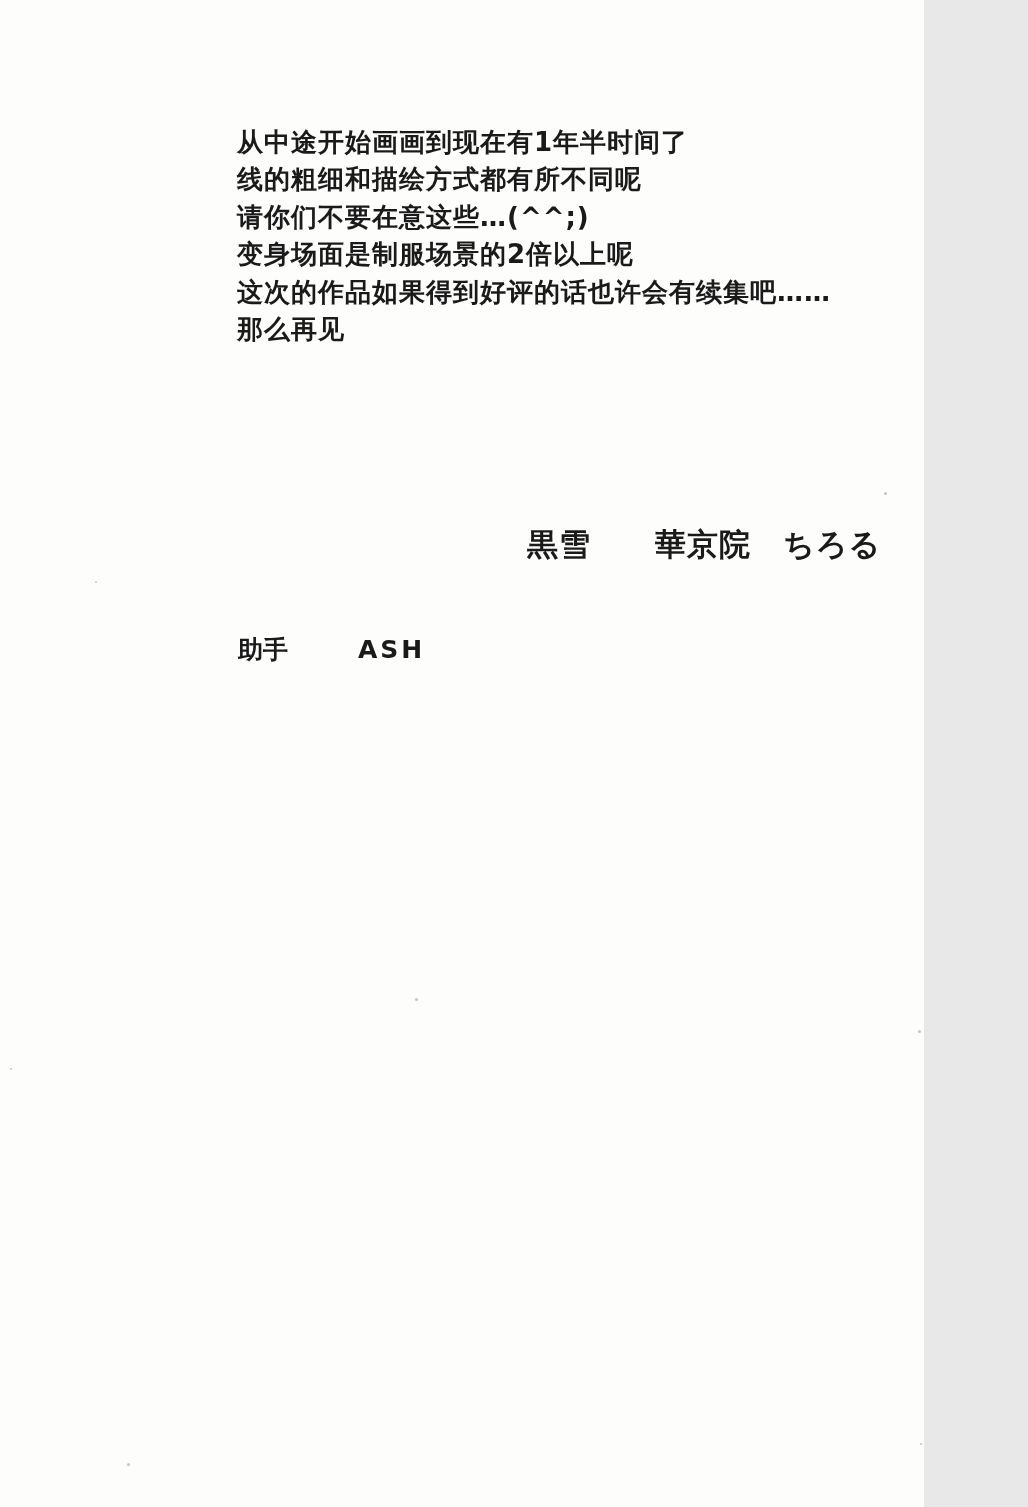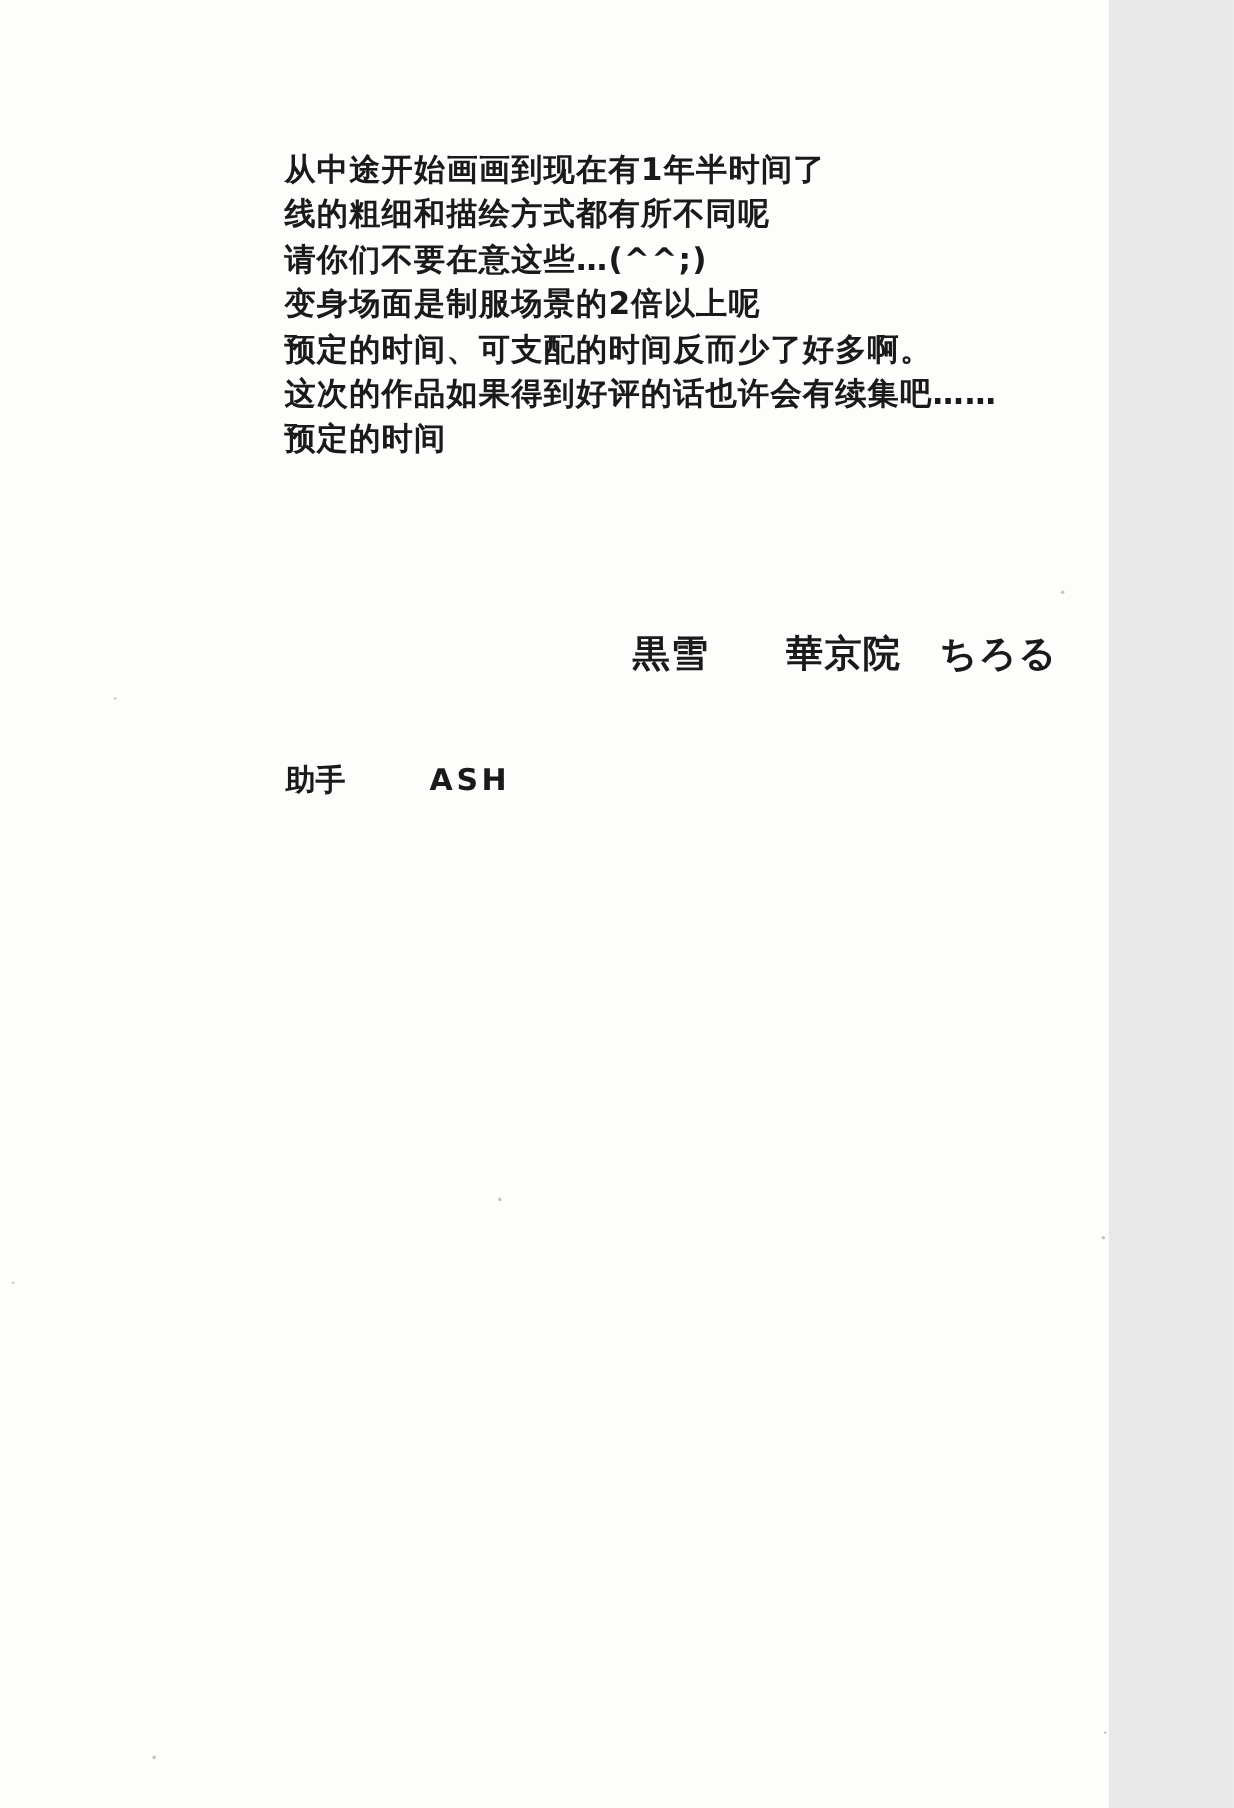--- a/index.html
+++ b/index.html
@@ -68,23 +68,22 @@
 </head>
 <body>
 
 <div class="page">
 
   <div class="afterword">
     <div class="line">从中途开始画画到现在有1年半时间了</div>
     <div class="line">线的粗细和描绘方式都有所不同呢</div>
     <div class="line">请你们不要在意这些…(^^;)</div>
     <div class="line">变身场面是制服场景的2倍以上呢</div>
-    <div class="line">预定的时间、可支配的时间反而少了好多啊。</div>
     <div class="line">这次的作品如果得到好评的话也许会有续集吧……</div>
-    <div class="line">预定的时间</div>
+    <div class="line">那么再见</div>
   </div>
 
   <div class="signature">黒雪　　華京院　ちろる</div>
 
   <div class="assistant">
     <span>助手</span><span class="assistant-name">ASH</span>
   </div>
 
   <div class="speck s1"></div>
   <div class="speck s2"></div>

